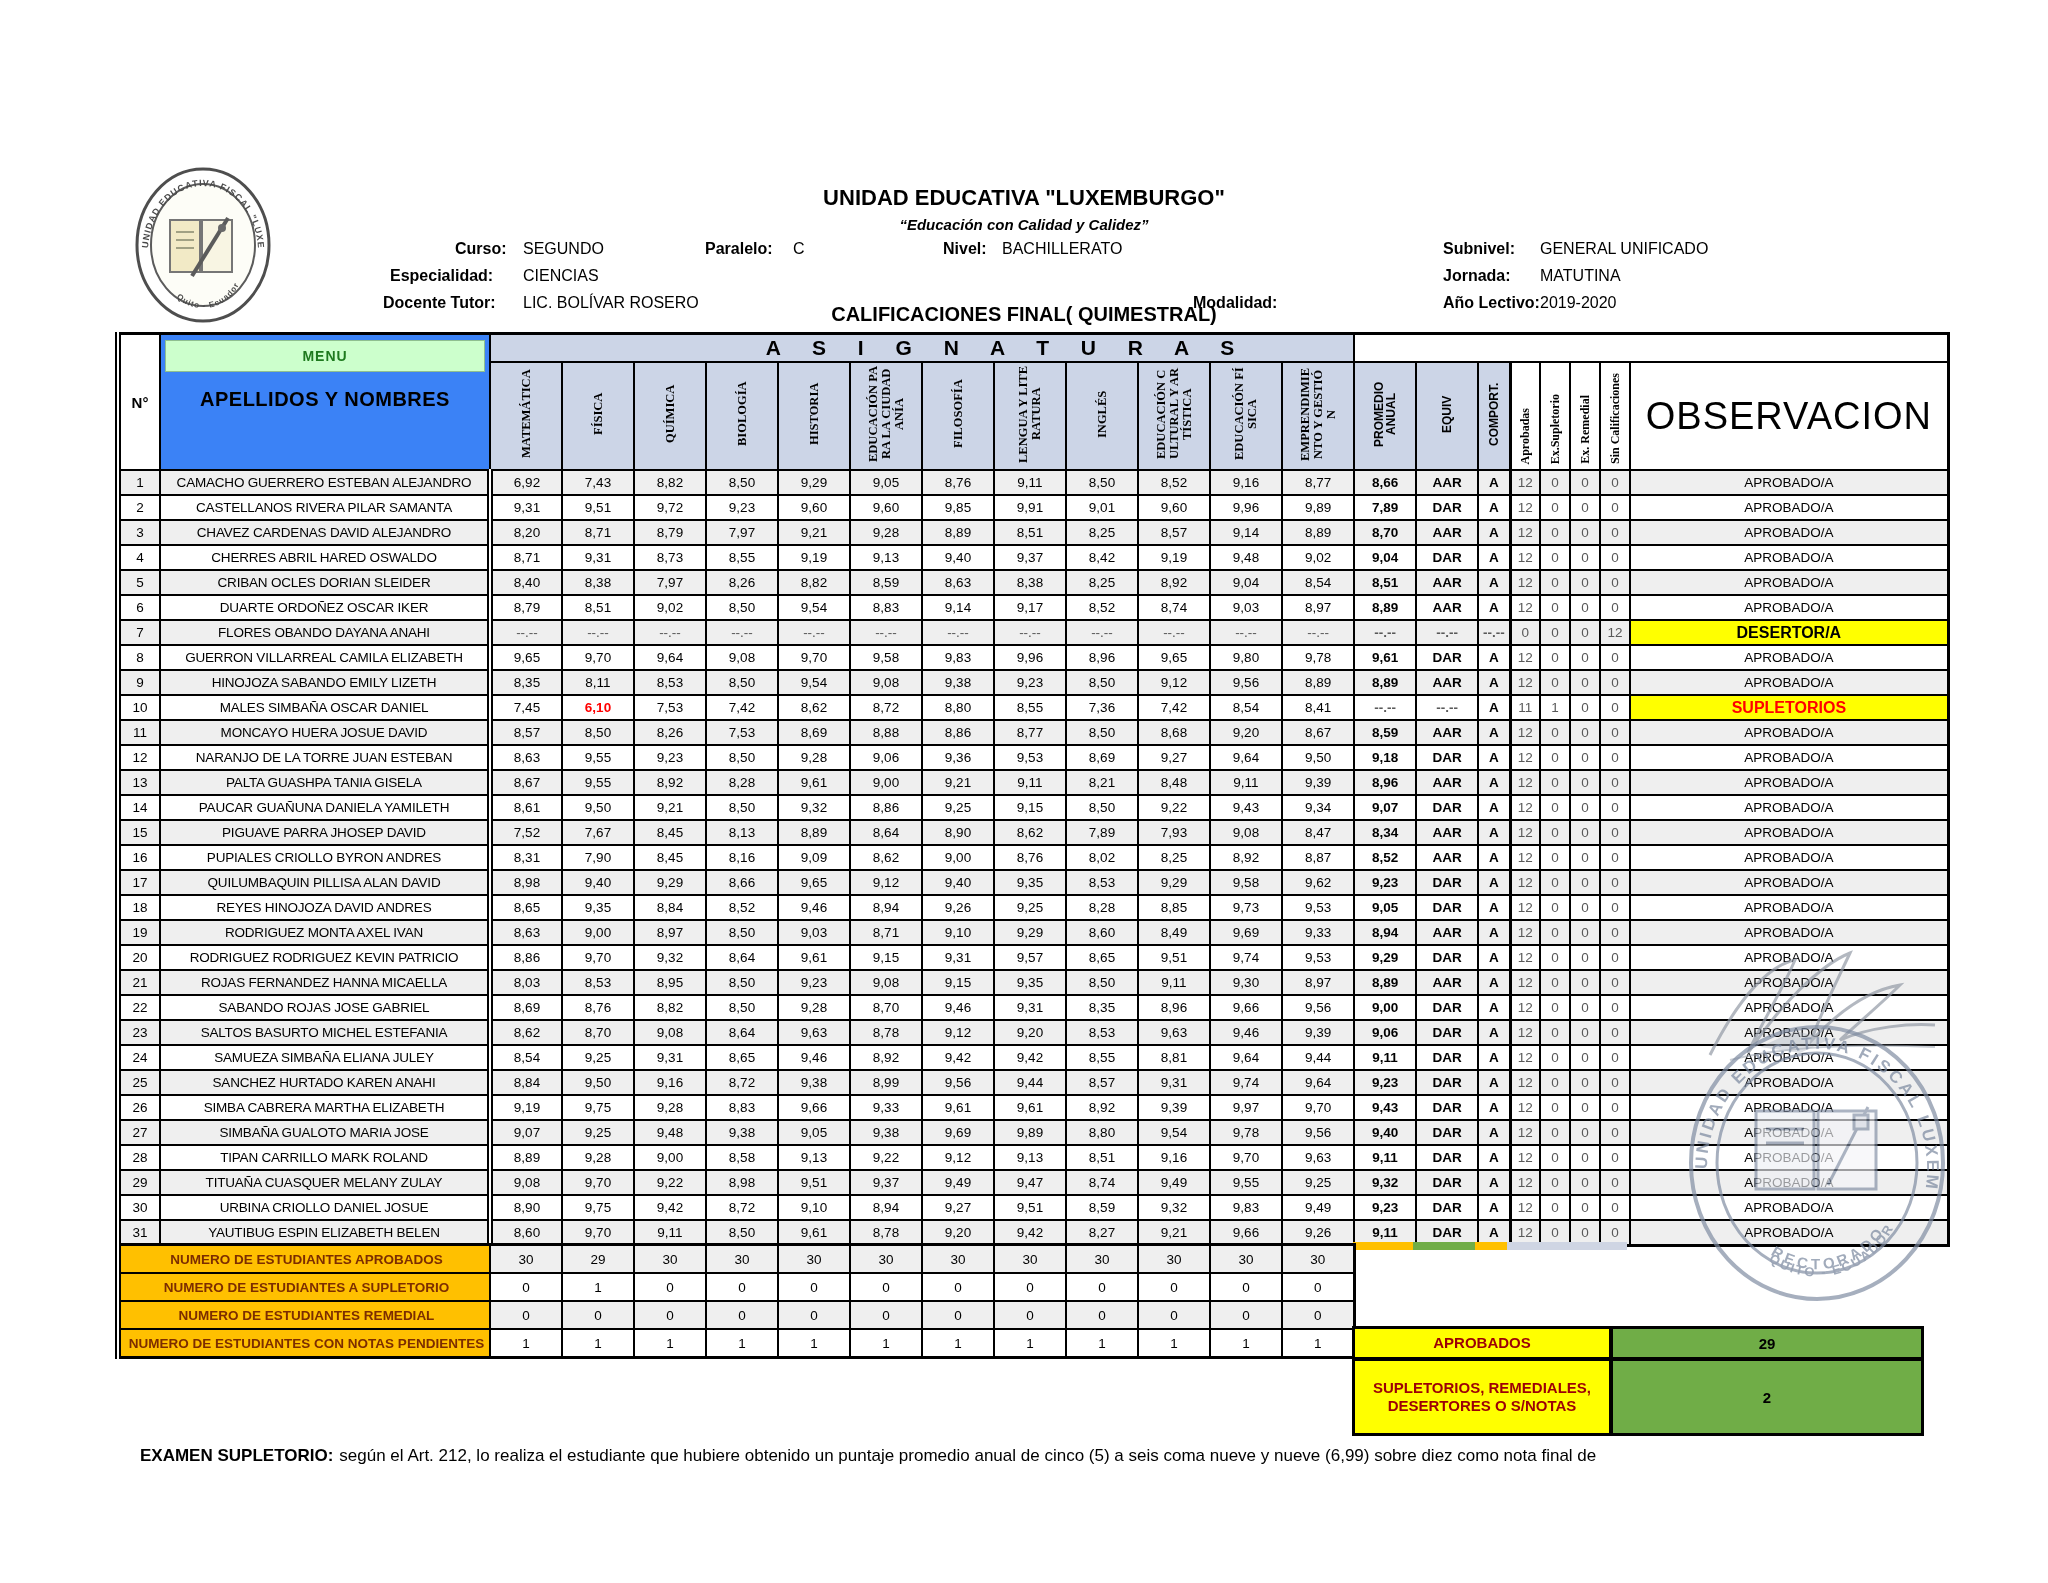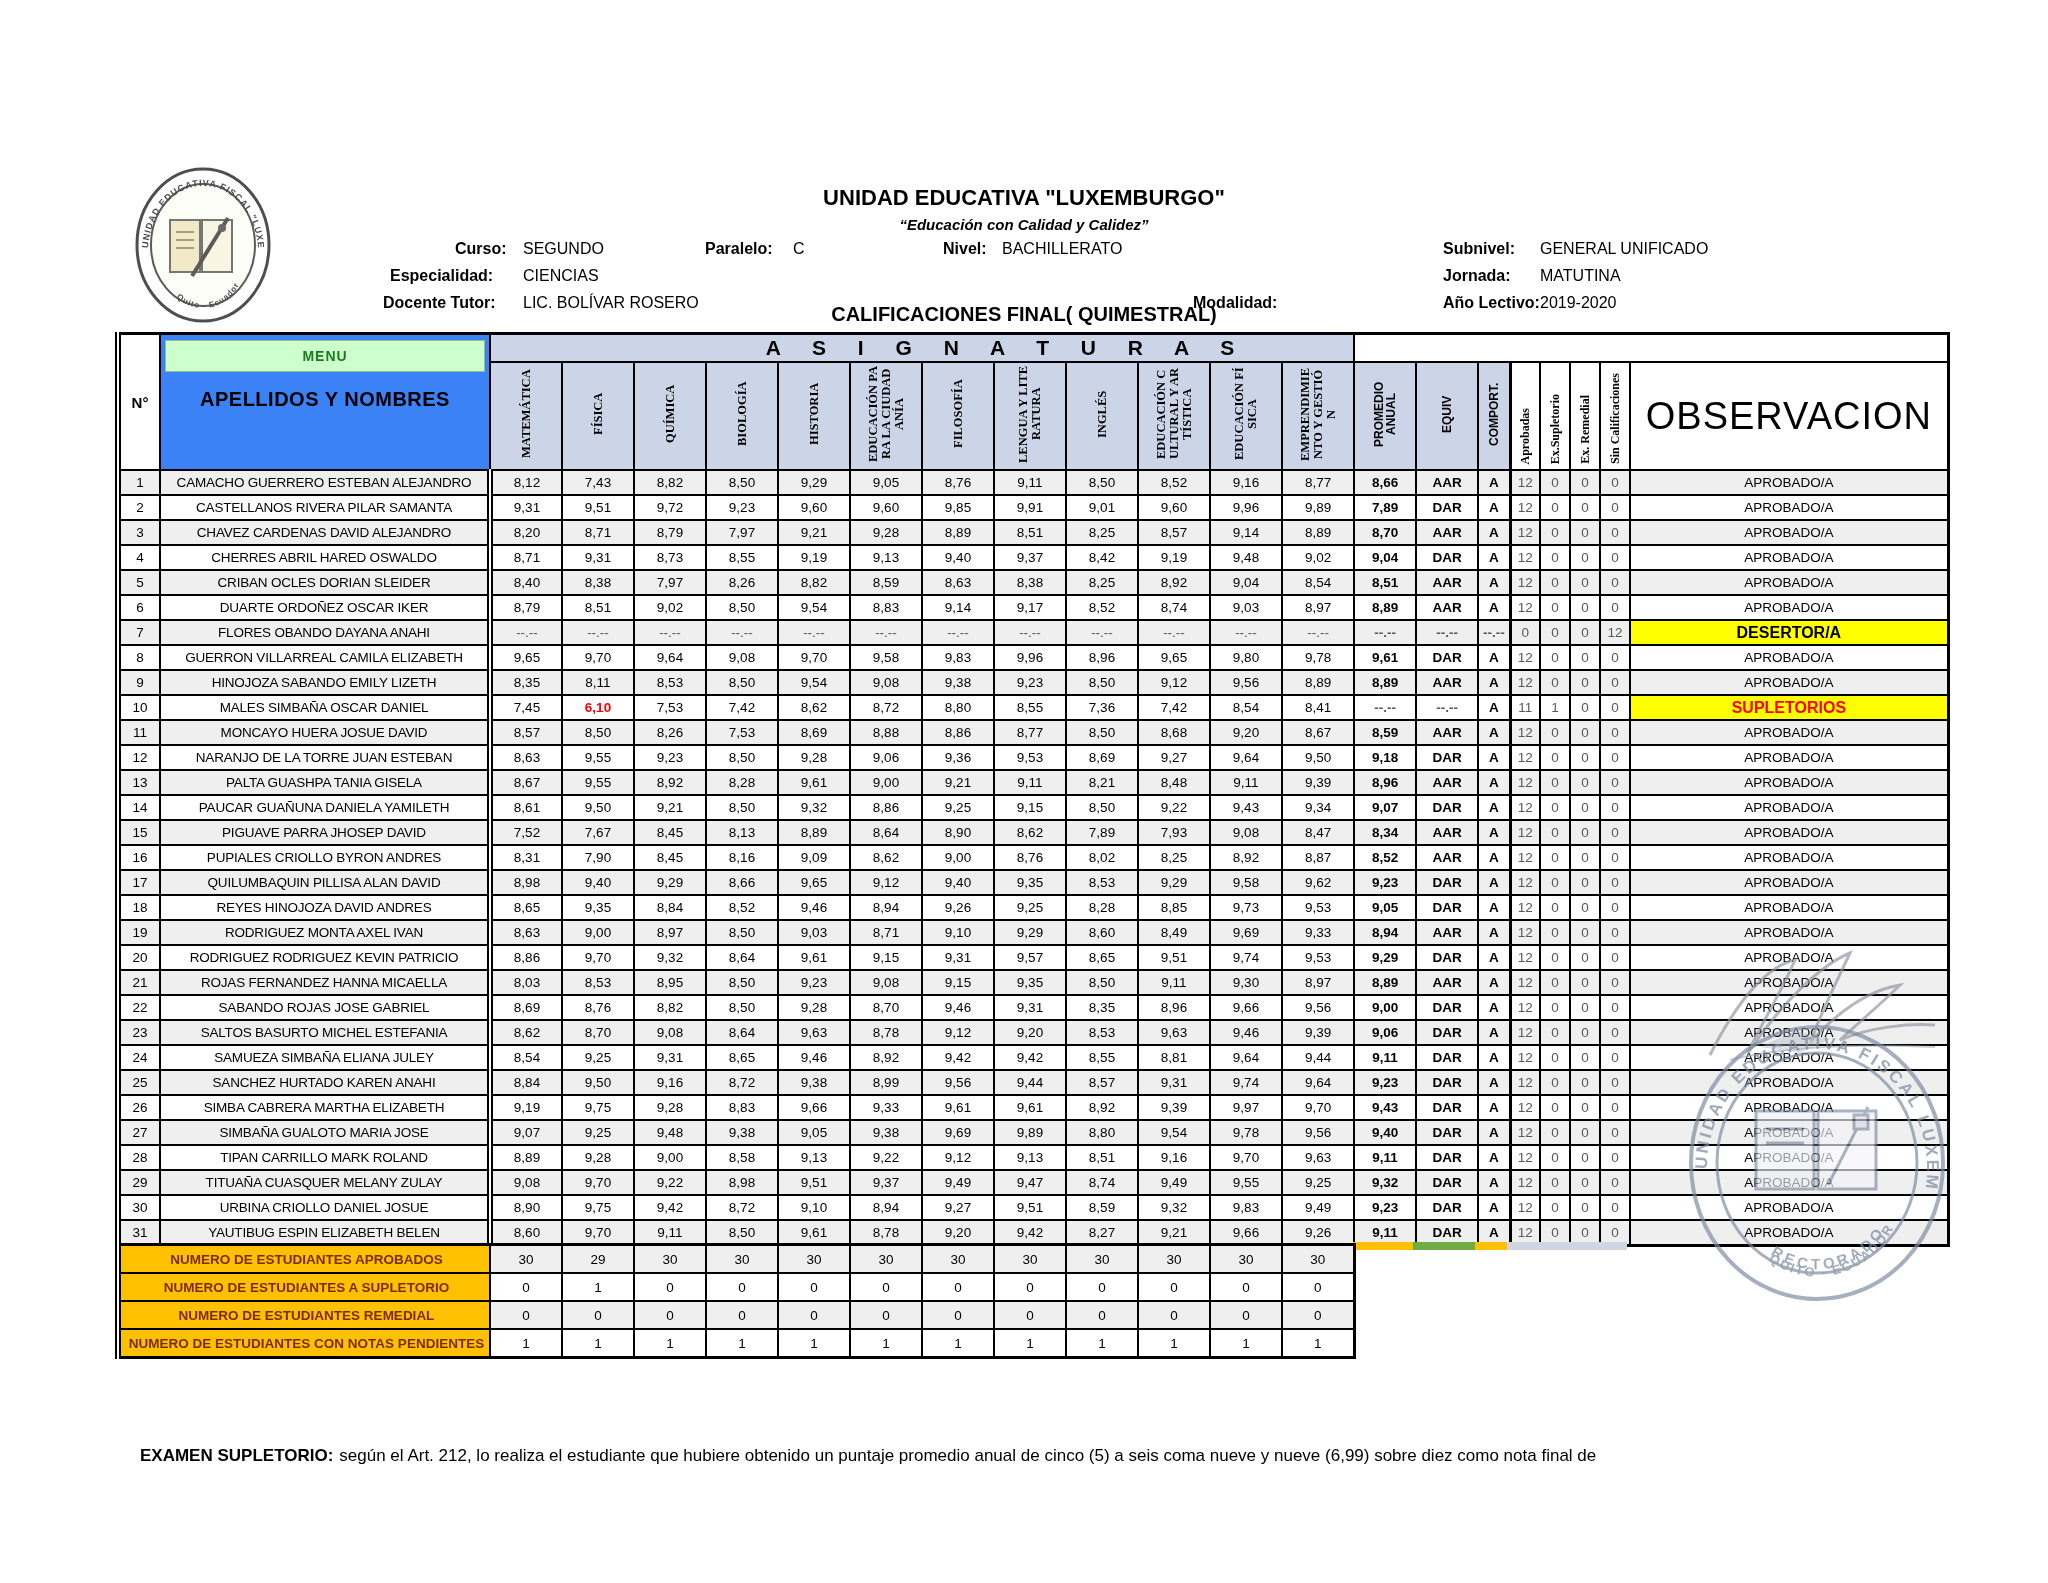--- a/index.html
+++ b/index.html
@@ -192,21 +192,21 @@
         <th class="h-cnt"><div class="vtext v-cnt">Ex.Supletorio</div></th>
         <th class="h-cnt"><div class="vtext v-cnt">Ex. Remedial</div></th>
         <th class="h-cnt"><div class="vtext v-cnt">Sin Calificaciones</div></th>
         <th class="h-obs">OBSERVACION</th>
       </tr>
     </thead>
     <tbody>
         <tr class="odd">
           <td class="c-num">1</td>
           <td class="c-name">CAMACHO GUERRERO ESTEBAN ALEJANDRO</td>
-          <td class="c-grade first">8,12</td>
+          <td class="c-grade first">6,92</td>
           <td class="c-grade">7,43</td>
           <td class="c-grade">8,82</td>
           <td class="c-grade">8,50</td>
           <td class="c-grade">9,29</td>
           <td class="c-grade">9,05</td>
           <td class="c-grade">8,76</td>
           <td class="c-grade">9,11</td>
           <td class="c-grade">8,50</td>
           <td class="c-grade">8,52</td>
           <td class="c-grade">9,16</td>
@@ -1023,20 +1023,26 @@
           <td class="s-val">1</td>
           <td class="s-val">1</td>
           <td class="s-val">1</td>
           <td class="s-val">1</td>
           <td class="s-val">1</td>
           <td class="s-val">1</td>
         </tr>
       </tbody>
   </table>
 
+  <div class="abs totals">
+    <div class="t-label">APROBADOS</div>
+    <div class="t-value">29</div>
+    <div class="t-label">SUPLETORIOS, REMEDIALES, DESERTORES O S/NOTAS</div>
+    <div class="t-value">2</div>
+  </div>
 
   <div class="abs footnote">
     <b>EXAMEN SUPLETORIO:</b><span>según el Art. 212, lo realiza el estudiante que hubiere obtenido un puntaje promedio anual de cinco (5) a seis coma nueve y nueve (6,99) sobre diez como nota final de</span>
   </div>
 
   <svg class="abs stamp" style="left:1700px;top:935px;" width="250" height="160" viewBox="0 0 250 160">
     <path d="M10,120 C40,60 70,30 95,25 C80,60 55,100 48,118 C80,70 120,30 150,18 C135,50 115,90 112,105 C140,75 170,55 200,50 C180,70 150,95 140,105 C170,92 210,88 235,90" fill="none" stroke="#8f97a3" stroke-width="3" opacity="0.85"></path>
     <path d="M60,112 L95,96 L130,104 L100,118 Z" fill="#aab2bd" opacity="0.5"></path>
     <path d="M30,125 C80,112 160,108 235,112" fill="none" stroke="#9aa2ae" stroke-width="2" opacity="0.7"></path>
   </svg>

